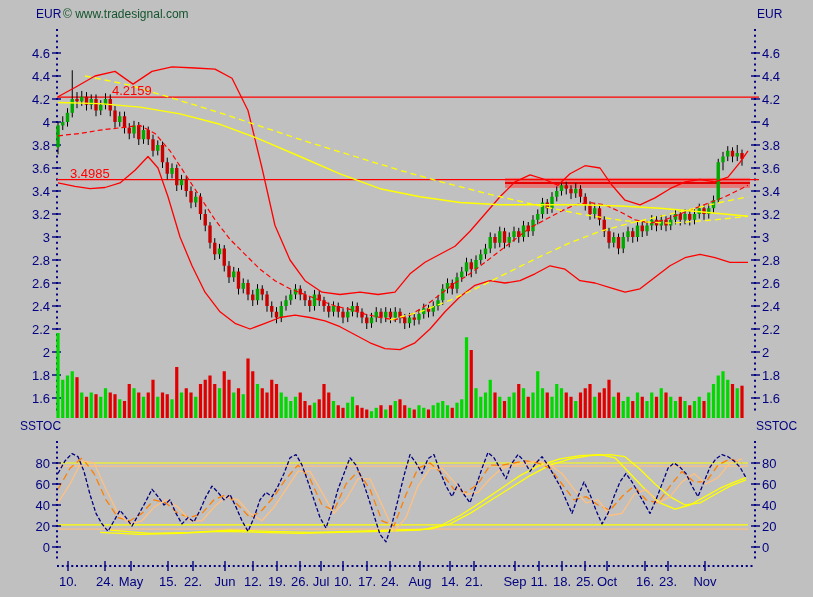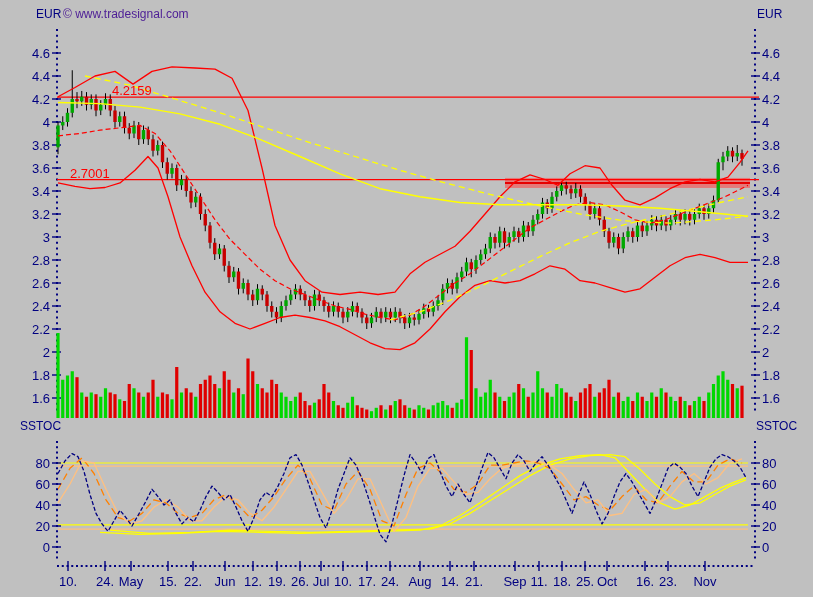--- a/index.html
+++ b/index.html
@@ -1,20 +1,20 @@
 <!DOCTYPE html>
 <html><head>
 <meta charset="utf-8">
 <style>
   html,body{margin:0;padding:0;background:#c0c0c0;}
   .stage{position:relative;width:813px;height:597px;background:#c0c0c0;overflow:hidden;
          font-family:"Liberation Sans",sans-serif;}
   svg#chart{position:absolute;left:0;top:0;}
   .lbl{position:absolute;font-size:12px;color:#000080;white-space:nowrap;}
-  .copyright{color:#4c1d95;}
+  .copyright{color:#14532d;}
   .ann{position:absolute;font-size:13px;color:#ff0000;white-space:nowrap;}
 </style>
 </head>
 <body>
 
 <div class="stage">
   <svg id="chart" width="813" height="597">
       <g>
         <rect x="56" y="408.5" width="2" height="2" fill="#000080"></rect>
         <rect x="56" y="402.75" width="2" height="2" fill="#000080"></rect>
@@ -950,14 +950,14 @@
         <line x1="751" y1="547" x2="760" y2="547" stroke="#000080" stroke-width="1.4"></line>
         <text x="762" y="552" text-anchor="start" fill="#000080" font-size="13px" font-family="&quot;Liberation Sans&quot;,sans-serif">0</text>
       </g>
     </svg>
   <div class="lbl" style="left:36px;top:7px;">EUR</div>
   <div class="lbl copyright" style="left:63px;top:7px;">© www.tradesignal.com</div>
   <div class="lbl" style="left:757px;top:7px;">EUR</div>
   <div class="lbl" style="left:20px;top:419px;">SSTOC</div>
   <div class="lbl" style="left:756px;top:419px;">SSTOC</div>
   <div class="ann" style="left:72px;top:83px;padding-left:40px;">4.2159</div>
-  <div class="ann" style="left:70px;top:166px;">2.7001</div>
+  <div class="ann" style="left:70px;top:166px;">3.4985</div>
 </div>
 
 </body></html>

